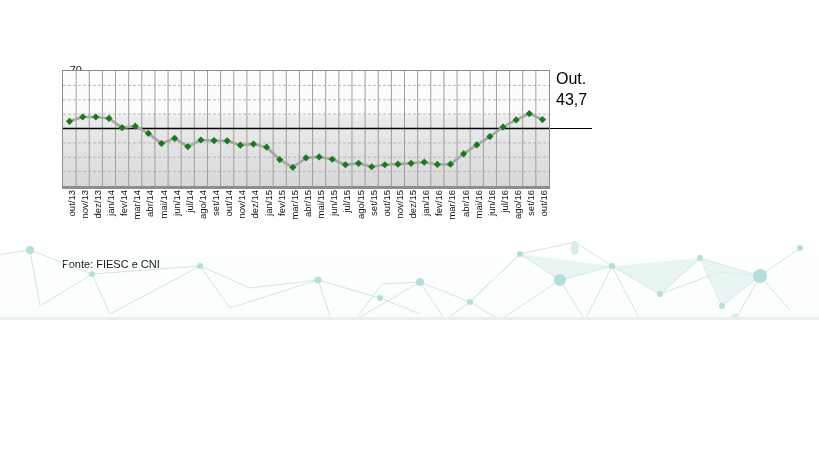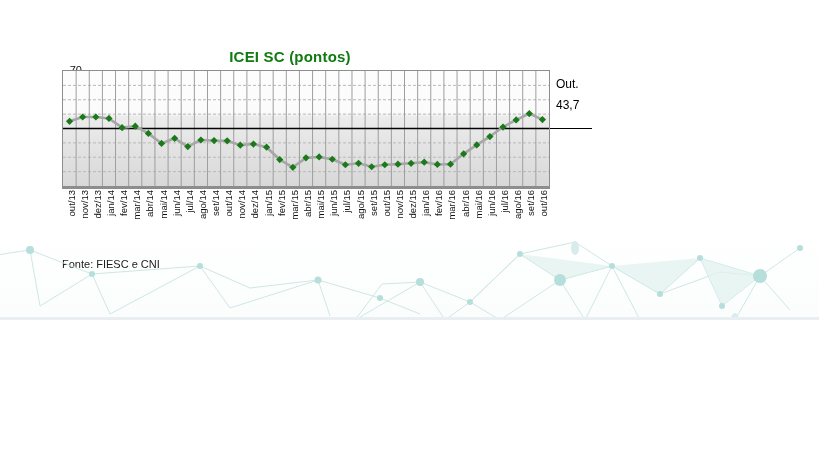--- a/index.html
+++ b/index.html
@@ -53,38 +53,37 @@
   #xlabels{position:absolute;left:62px;top:190px;width:500px;height:60px;}
   .xtick{
     position:absolute;top:0;
     font-size:9.5px;color:#111;white-space:nowrap;
     transform-origin:left top;
     transform:rotate(-90deg) translate(-100%,0);
   }
 
   
   #callout{
-    position:absolute;left:556px;top:74px;
-    font-size:12px;color:#000;line-height:21px;
+    position:absolute;left:556px;top:68px;
+    font-size:16px;color:#000;line-height:21px;
   }
   #callout div{white-space:nowrap;}
 
   #fonte{
     position:absolute;left:62px;top:258px;
     font-size:11px;color:#1a1a1a;white-space:nowrap;
   }
 </style>
 </head>
 <body>
 
 <div id="slide">
 
   <div id="chart-block">
 
-    <div id="chart-title">ICEI SC (pontos)</div>
 
     <div id="plot-wrap">
       <div id="yaxis">
           <div class="ytick" style="top: -5px;">70</div>
           <div class="ytick" style="top: 9.375px;">65</div>
           <div class="ytick" style="top: 23.75px;">60</div>
           <div class="ytick" style="top: 38.125px;">55</div>
           <div class="ytick" style="top: 52.5px;">50</div>
           <div class="ytick" style="top: 66.875px;">45</div>
           <div class="ytick" style="top: 81.25px;">40</div>

